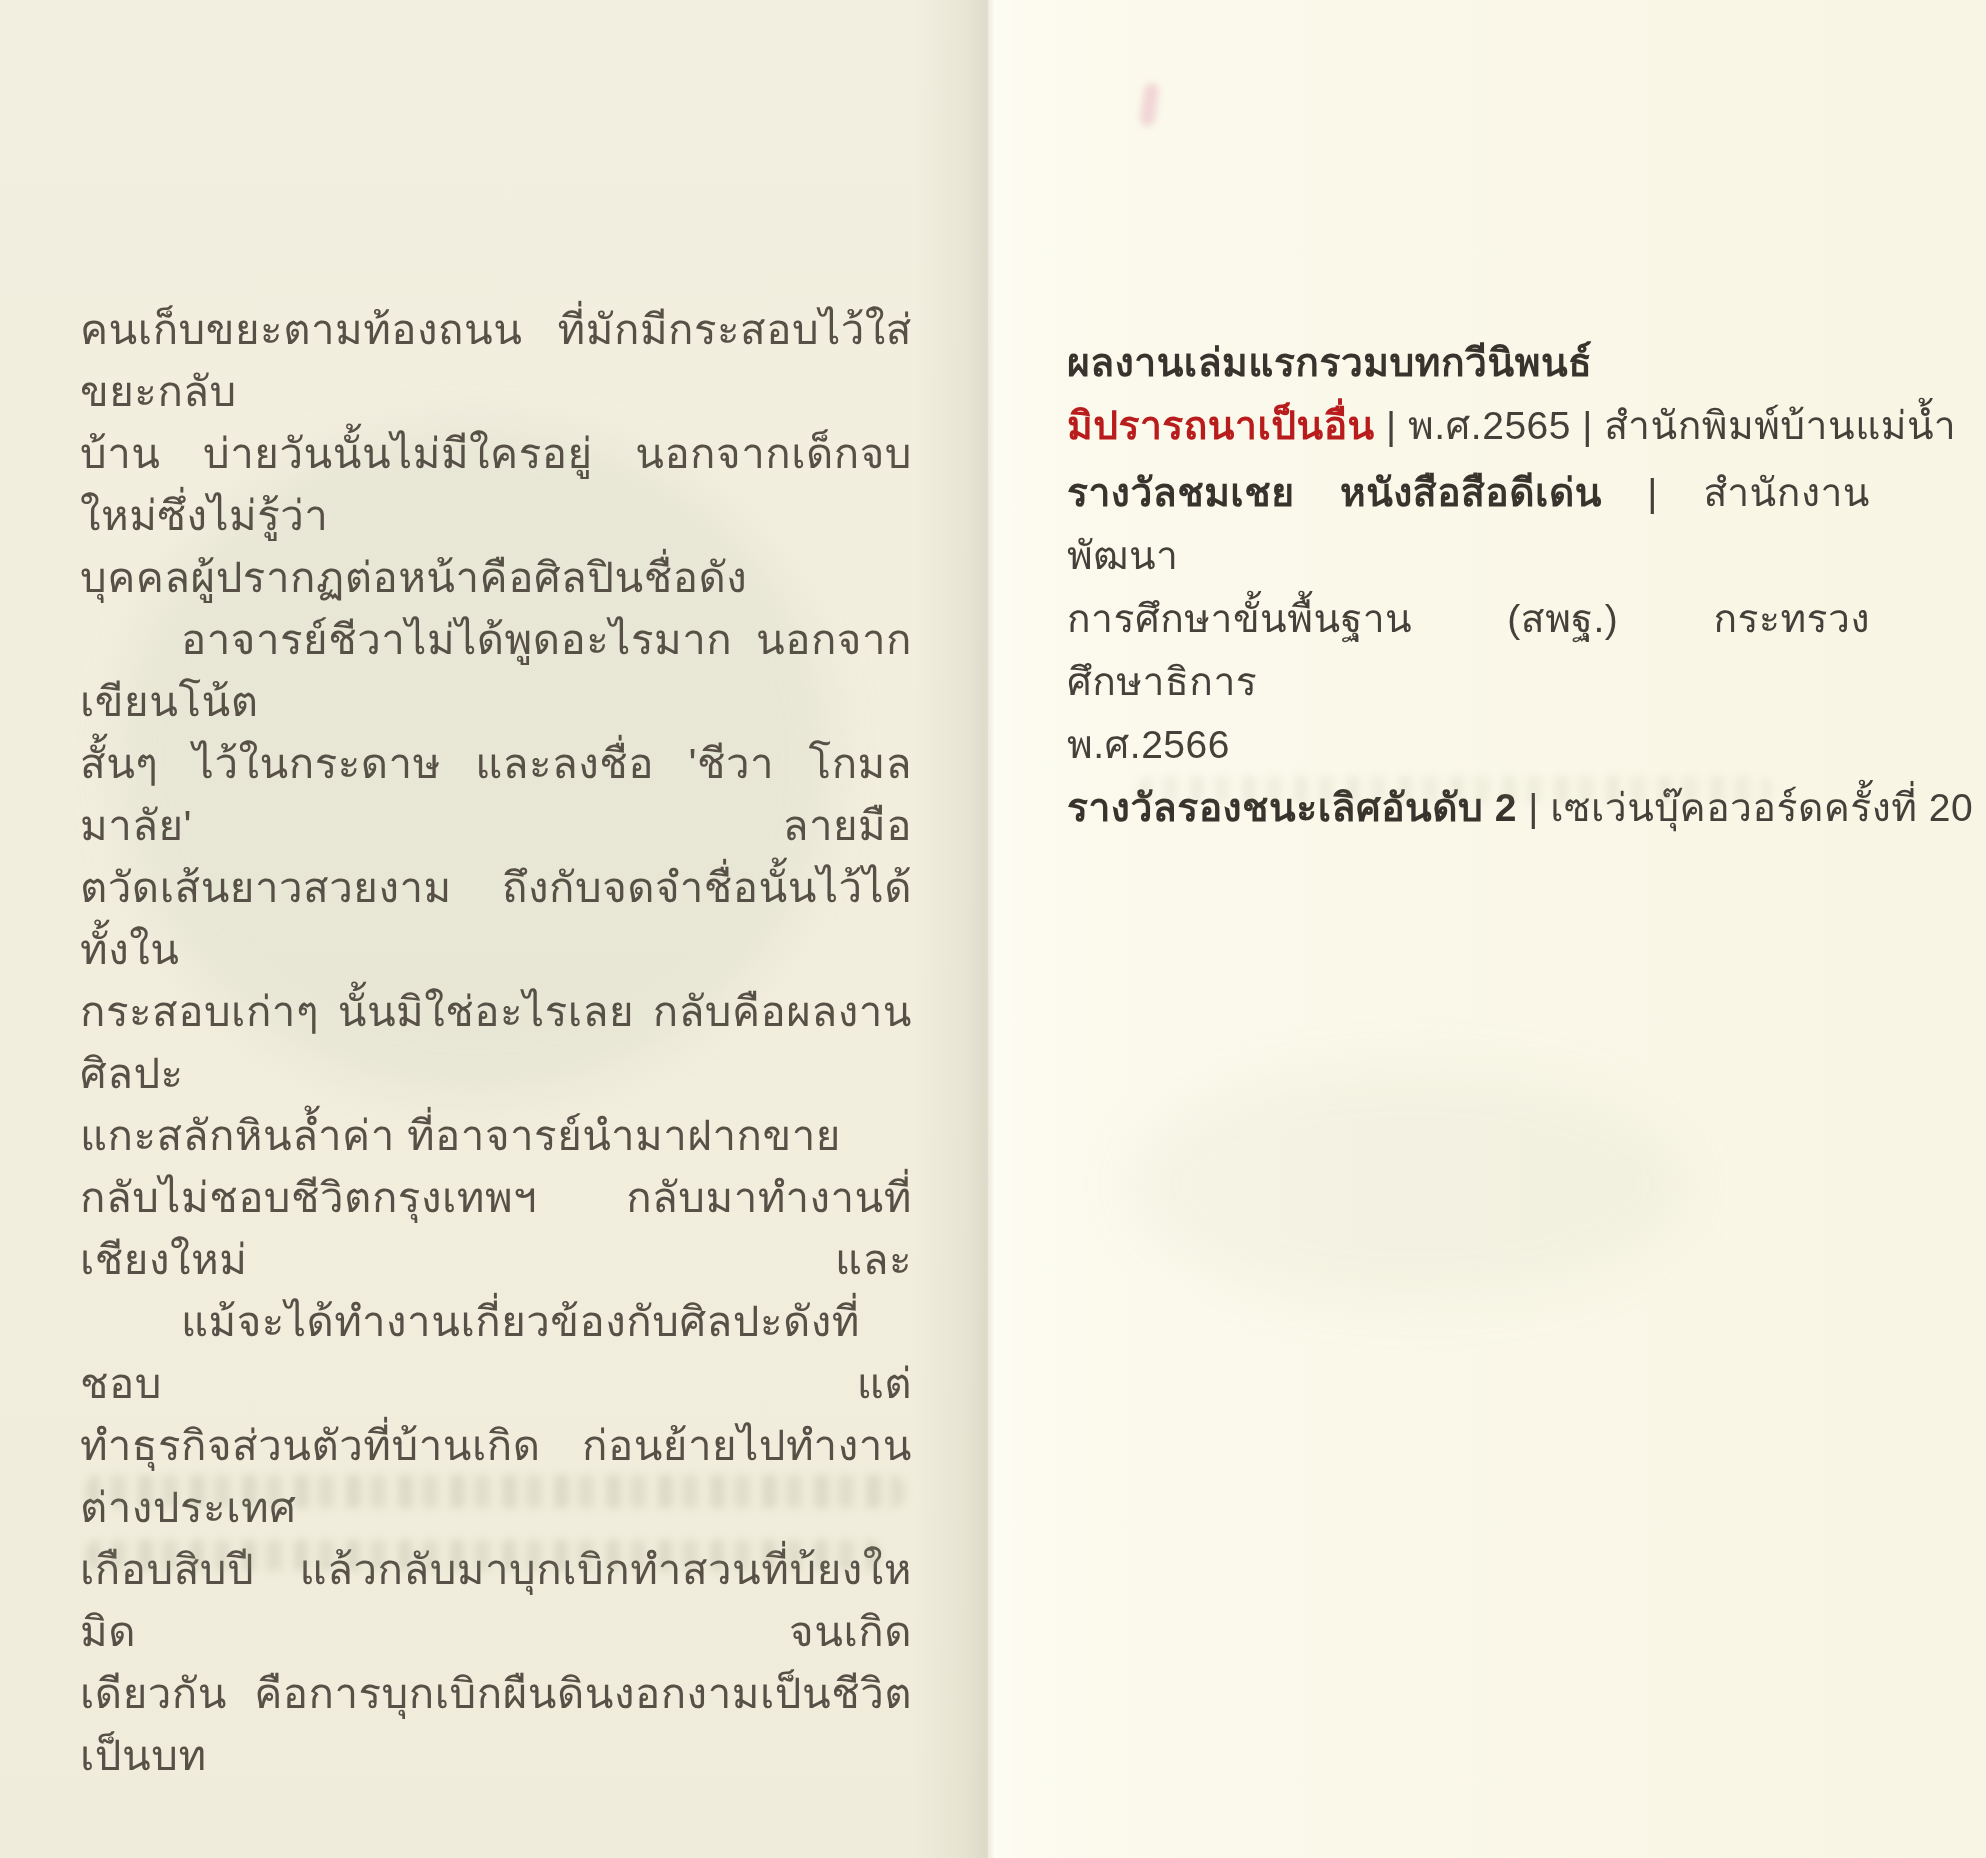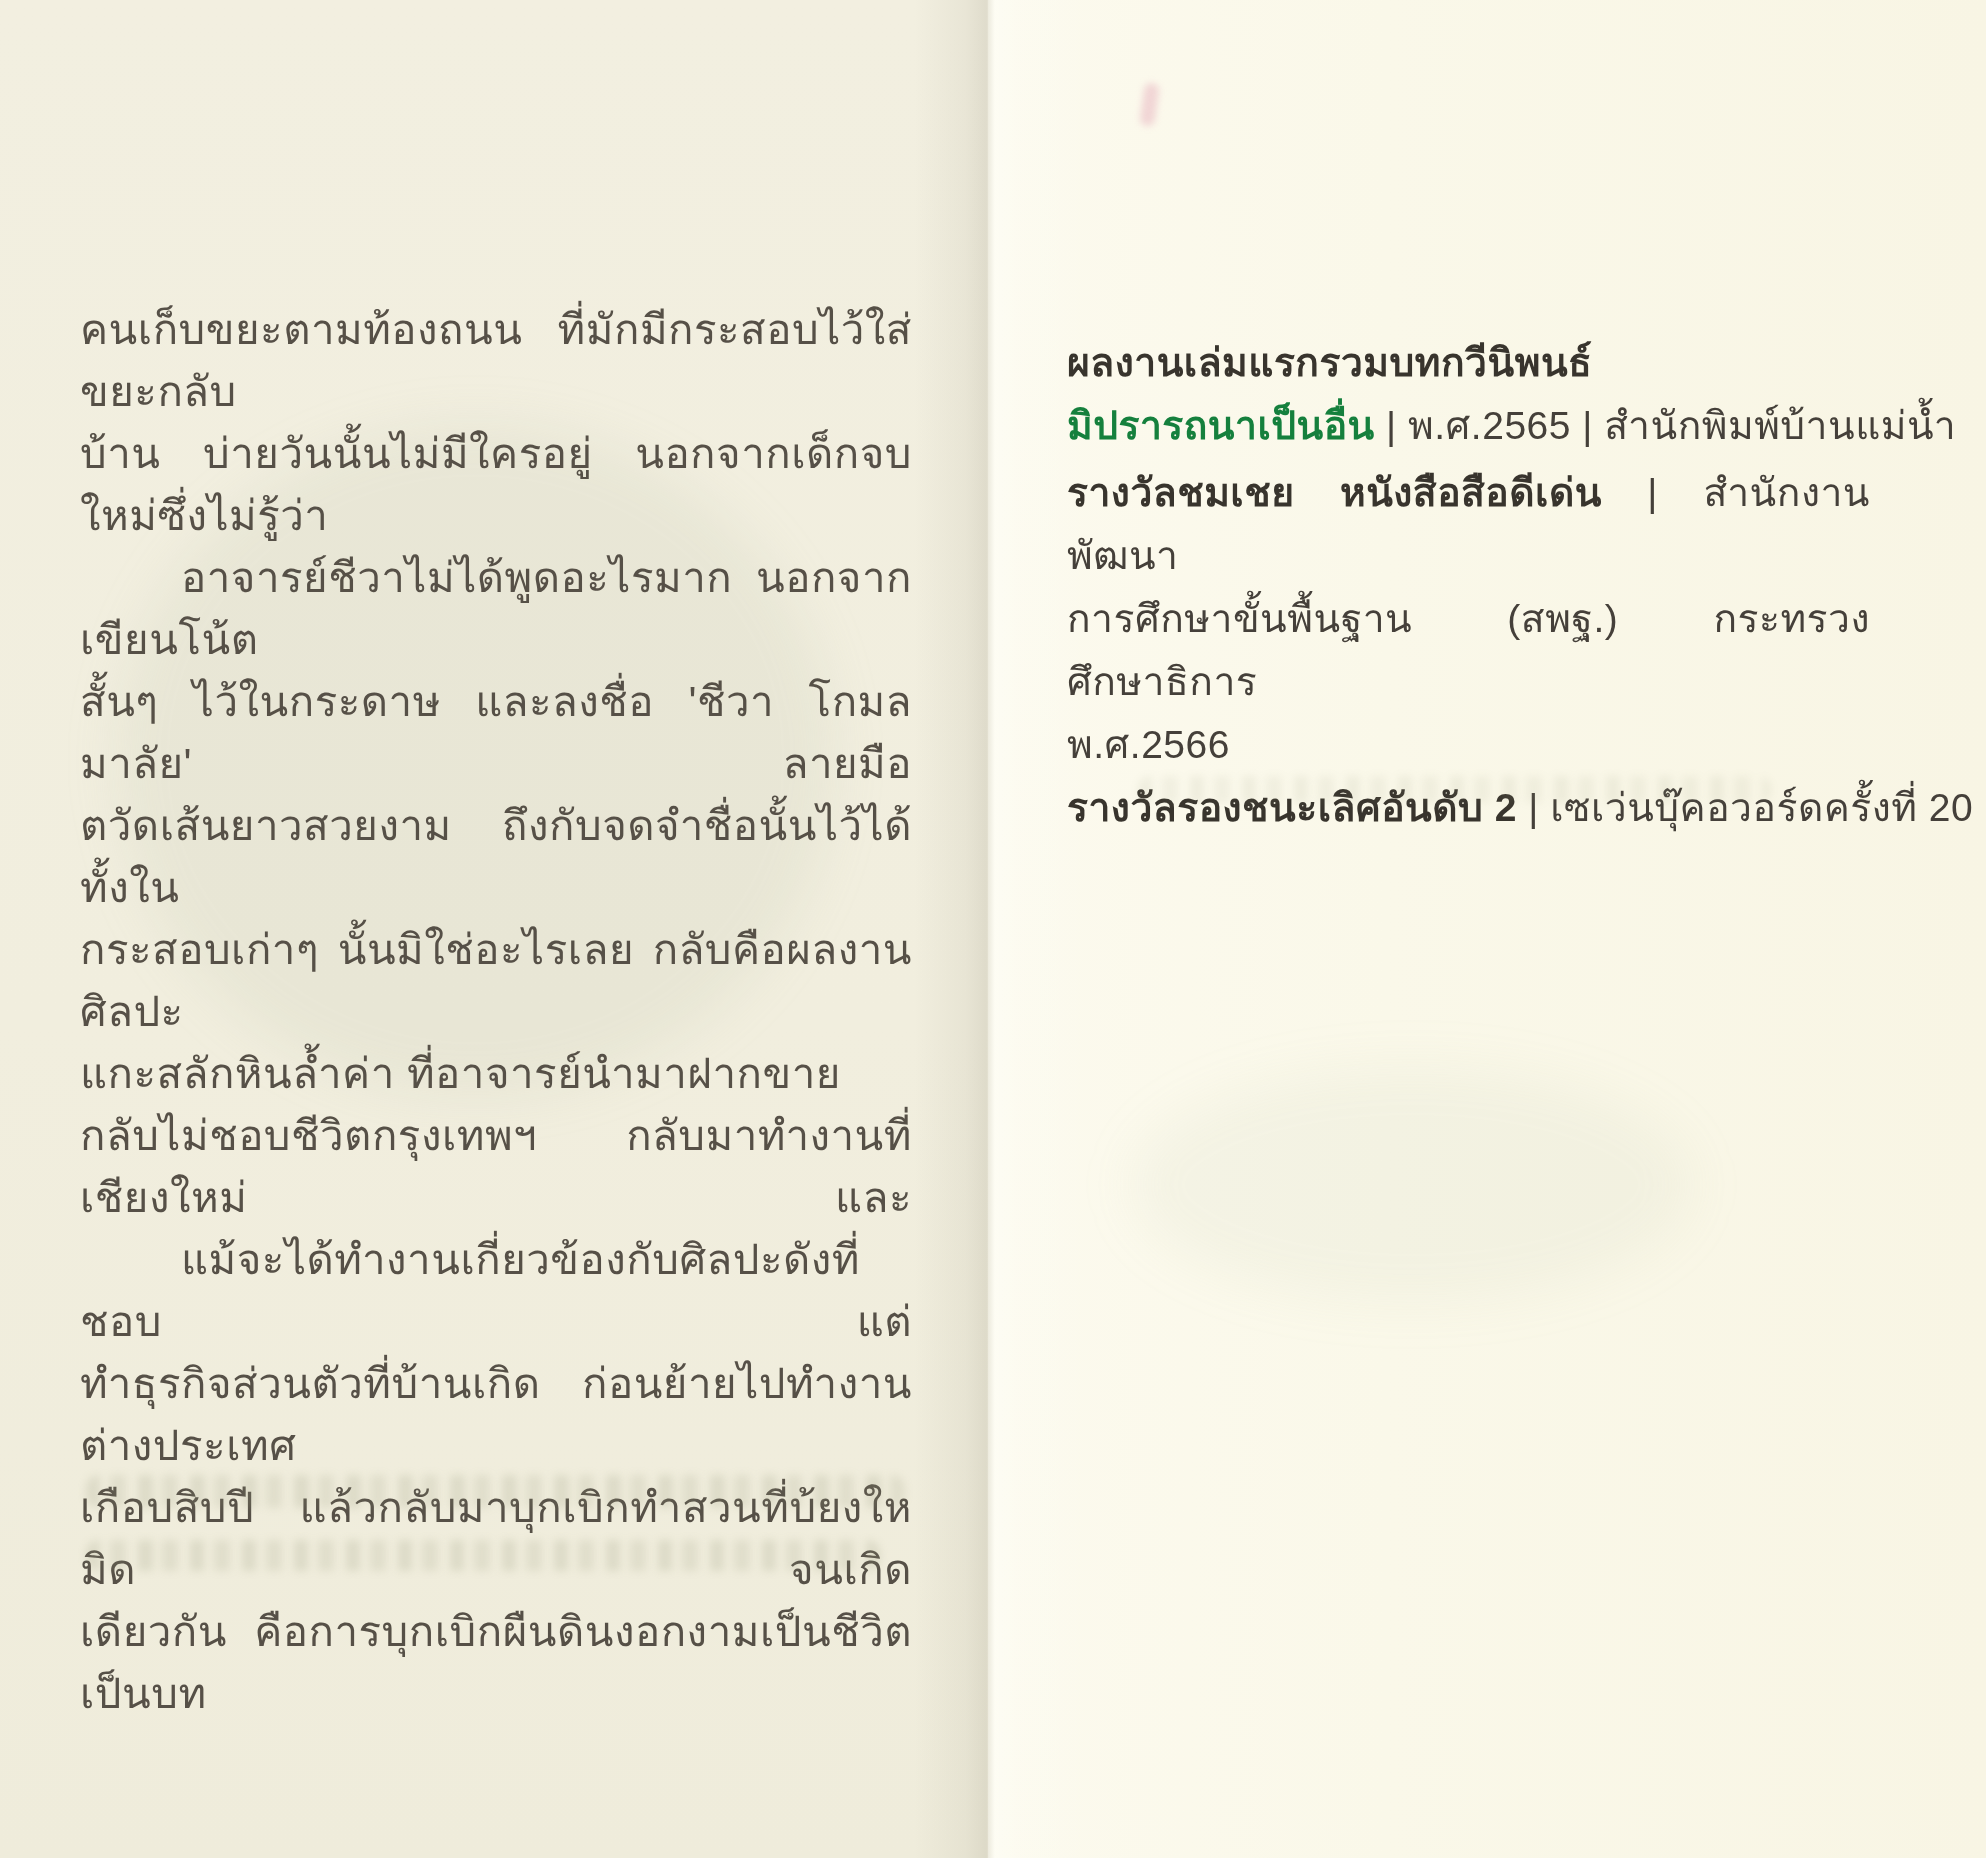--- a/index.html
+++ b/index.html
@@ -39,21 +39,21 @@
   .col-right{
     position:absolute;left:1067px;top:331px;width:803px;
     font-size:39px;line-height:63px;color:#45403a;
     letter-spacing:0.5px;
   }
   .tl{white-space:nowrap;}
   .tl.just{white-space:normal;text-align:justify;text-align-last:justify;}
   .tl.ind{text-indent:101px;}
   .para{margin:0;}
   .b{font-weight:700;color:#38342d;}
-  .sb{font-weight:700;color:#15803d;font-family:Liberation Mono, monospace;}
+  .sb{font-weight:700;color:#b91c1c;font-family:Liberation Mono, monospace;}
   
   .ghost{
     position:absolute;border-radius:12.7px;pointer-events:none;
     background:repeating-linear-gradient(90deg,
       rgba(150,152,122,0.55) 0 14.5px, rgba(150,152,122,0) 14.5px 24.4px,
       rgba(150,152,122,0.45) 24.4px 40px, rgba(150,152,122,0) 40px 52px);
     filter:blur(4.5px);opacity:0.38;
   }
   .ghost-soft{opacity:0.22;}
   .blob{
@@ -78,20 +78,21 @@
   <div class="page page-right"></div>
 
   <div class="gutter"></div>
 
   <div class="pink-mark"></div>
 
   <div class="col-left">
     <div class="para">
       <div class="tl just">คนเก็บขยะตามท้องถนน ที่มักมีกระสอบไว้ใส่ขยะกลับ</div>
       <div class="tl just">บ้าน บ่ายวันนั้นไม่มีใครอยู่ นอกจากเด็กจบใหม่ซึ่งไม่รู้ว่า</div>
+      <div class="tl">บุคคลผู้ปรากฏต่อหน้าคือศิลปินชื่อดัง</div>
     </div>
     <div class="para">
       <div class="tl just ind">อาจารย์ชีวาไม่ได้พูดอะไรมาก นอกจากเขียนโน้ต</div>
       <div class="tl just">สั้นๆ ไว้ในกระดาษ และลงชื่อ 'ชีวา โกมลมาลัย' ลายมือ</div>
       <div class="tl just">ตวัดเส้นยาวสวยงาม ถึงกับจดจำชื่อนั้นไว้ได้ ทั้งใน</div>
       <div class="tl just">กระสอบเก่าๆ นั้นมิใช่อะไรเลย กลับคือผลงานศิลปะ</div>
       <div class="tl">แกะสลักหินล้ำค่า ที่อาจารย์นำมาฝากขาย</div>
     </div>
     <div class="para">
       <div class="tl just">กลับไม่ชอบชีวิตกรุงเทพฯ กลับมาทำงานที่เชียงใหม่ และ</div>

